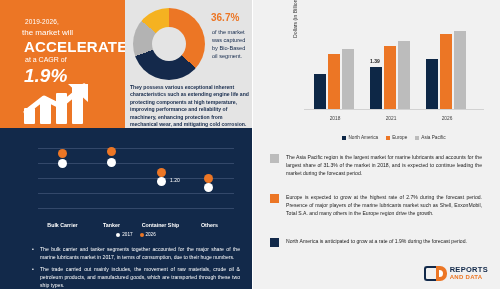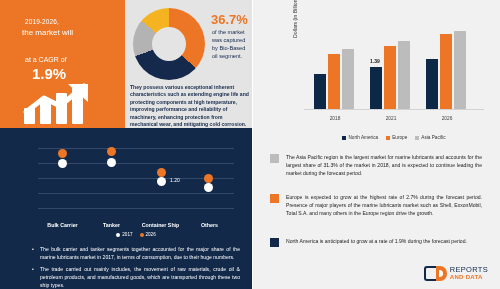--- a/index.html
+++ b/index.html
@@ -13,21 +13,21 @@
 
   
   .orange-panel {
     position: absolute; left: 0; top: 0; width: 125px; height: 128px;
     background: #ec7625; color: #ffffff;
   }
   .op-years { position: absolute; left: 25px; top: 18px; font-size: 6.5px; letter-spacing: .1px; }
   .op-line2 { position: absolute; left: 22px; top: 28px; font-size: 8px; }
   .op-accel { position: absolute; left: 24px; top: 38px; font-size: 15px; font-weight: 700; letter-spacing: .2px; }
   .op-cagr  { position: absolute; left: 25px; top: 56px; font-size: 7px; }
-  .op-pct   { position: absolute; left: 32px; top: 65px; font-size: 15px; font-weight: 700; }
+  .op-pct   { position: absolute; left: 24px; top: 65px; font-size: 19px; font-weight: 700; font-style: italic; }
 
   
   .growth-icon { position: absolute; left: 22px; top: 82px; width: 92px; height: 42px; }
   .gbar { position: absolute; bottom: 0; background: #ffffff; border-radius: 1px; }
   .gb1 { left: 2px;  width: 11px; height: 16px; }
   .gb2 { left: 18px; width: 11px; height: 24px; }
   .gb3 { left: 34px; width: 11px; height: 31px; }
   .gb4 { left: 50px; width: 11px; height: 39px; }
 
   
@@ -41,21 +41,21 @@
     background: conic-gradient(
       #ec7625 0deg 132deg,
       #14294b 132deg 250deg,
       #b3b3b3 250deg 310deg,
       #f5b221 310deg 360deg );
   }
   .donut-hole {
     position: absolute; left: 19px; top: 19px; width: 34px; height: 34px;
     border-radius: 50%; background: #e4e4e4;
   }
-  .pct-big { position: absolute; left: 86px; top: 12px; font-size: 13px; font-weight: 700; color: #ec7625; }
+  .pct-big { position: absolute; left: 86px; top: 12px; font-size: 10px; font-weight: 700; color: #ec7625; }
   .pct-sub { position: absolute; left: 87px; top: 28px; width: 40px; font-size: 5.6px; line-height: 8px; color: #14294b; }
   .mid-para { position: absolute; left: 5px; top: 84px; width: 120px; font-size: 5.1px; line-height: 7.4px; color: #14294b; font-weight: 700; }
 
   
   .chart-panel {
     position: absolute; left: 252px; top: 0; width: 248px; height: 145px;
     background: #f1f1f1;
   }
   .chart-area { position: absolute; left: 52px; top: 18px; width: 180px; height: 106px; }
   .plot { position: absolute; left: 0; top: 0; right: 0; bottom: 14px; border-bottom: 1px solid #d2d2d2; }
@@ -120,33 +120,34 @@
   }
   .logo-d {
     width: 11px; height: 15px; background: #ec7625; border-radius: 0 7px 7px 0; margin-left: -1px;
     position: relative;
   }
   .logo-d:after {
     content: ""; position: absolute; left: 3px; top: 4px; width: 4px; height: 7px;
     background: #ffffff; border-radius: 0 4px 4px 0;
   }
   .logo-txt { line-height: 7.5px; }
-  .logo-l1 { font-size: 7.5px; font-weight: 400; color: #12294a; letter-spacing: .3px; }
+  .logo-l1 { font-size: 7.5px; font-weight: 700; color: #12294a; letter-spacing: .3px; }
   .logo-l2 { font-size: 6px; font-weight: 700; color: #ec7625; letter-spacing: .3px; }
 
   .divider-v { position: absolute; top: 0; width: 1px; height: 289px; background: #ffffff; }
 </style>
 </head>
 <body>
 
 <div class="page">
 
   <div class="orange-panel">
     <div class="op-years">2019-2026,</div>
     <div class="op-line2">the market will</div>
+    <div class="op-accel">ACCELERATE</div>
     <div class="op-cagr">at a CAGR of</div>
     <div class="op-pct">1.9%</div>
 
     <div class="growth-icon">
       <div class="gbar gb1"></div>
       <div class="gbar gb2"></div>
       <div class="gbar gb3"></div>
       <div class="gbar gb4"></div>
       <svg width="92" height="42" viewBox="0 0 92 42" style="position:absolute;left:0;top:0">
         <path d="M4 30 L22 16 L38 24 L62 4" stroke="#ffffff" stroke-width="5" fill="none" stroke-linecap="round" stroke-linejoin="round"></path>

